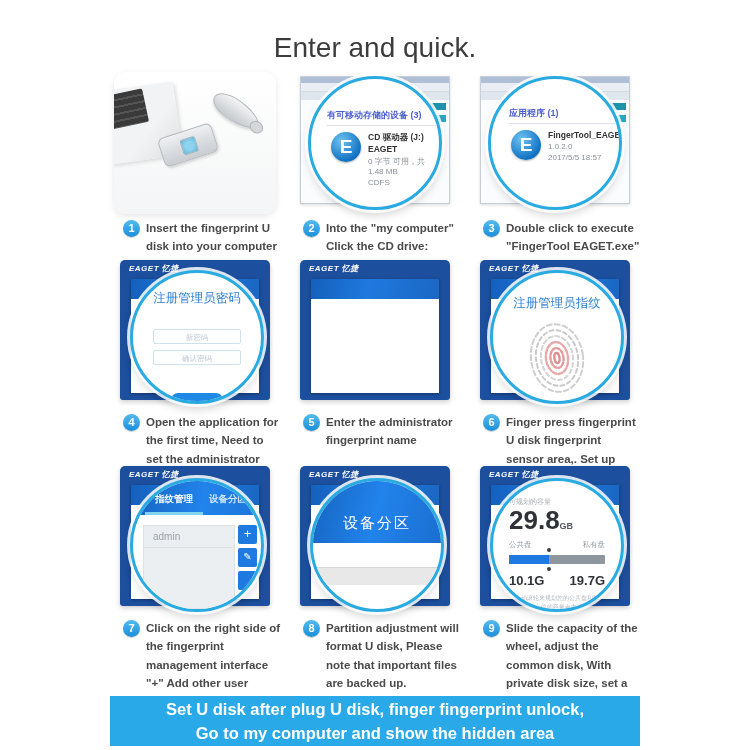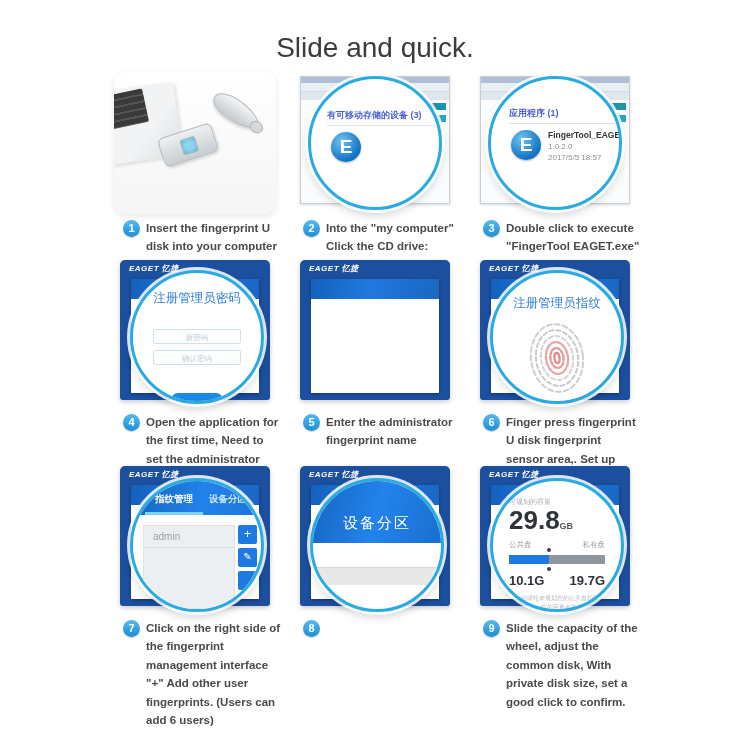--- a/index.html
+++ b/index.html
@@ -119,21 +119,21 @@
             border-radius:40% 60% 60% 40% / 50%; transform:rotate(34deg);
             box-shadow:1px 2px 3px rgba(0,0,0,.15); }
   .cap-shape:after { content:""; position:absolute; right:-8px; top:6px; width:12px; height:10px;
             background:#d4d8db; border-radius:50%; border:1px solid #b2b6ba; }
 </style>
 </head>
 <body>
 
 <div class="page">
 
-  <div class="subtitle">Slide and quick.</div>
+  <div class="subtitle">Enter and quick.</div>
 
   <div class="grid">
 
     <div class="cell row1">
       <div class="shot">
         <div class="photo">
           <div class="laptop">
               <div class="keys"></div>
             </div>
           <div class="usb">
@@ -156,20 +156,25 @@
             <div class="bar3"></div>
           <div class="teal1"></div>
           <div class="teal2"></div>
         </div>
         <div class="lens c23">
           <div style="padding:30px 0 0 16px;">
             <div class="sec-title">有可移动存储的设备 (3)</div>
             <div class="hr"></div>
             <div style="display:flex; gap:7px; padding-left:4px;">
               <div class="elogo">E</div>
+              <div>
+                <div class="fileline1">CD 驱动器 (J:) EAGET</div>
+                <div class="fileline2">0 字节 可用，共 1.48 MB</div>
+                <div class="fileline2">CDFS</div>
+              </div>
             </div>
           </div>
         </div>
       </div>
       <div class="cap">
         <span class="num">2</span>
         <p>Into the "my computer" Click the CD drive: EAGET</p>
       </div>
     </div>
 
@@ -312,20 +317,21 @@
         </div>
         <div class="lens c79">
           <div class="bigband">
             <span>设备分区</span>
           </div>
           <div class="graybar"></div>
         </div>
       </div>
       <div class="cap">
         <span class="num">8</span>
+        <p>Partition adjustment will format U disk, Please note that important files are backed up.</p>
       </div>
     </div>
 
     <div class="cell row3">
       <div class="shot">
         <div class="appwin">
           <div class="brand">EAGET 忆捷</div>
           <div class="panel">
               <div class="band"></div>
             </div>
@@ -354,14 +360,18 @@
         </div>
       </div>
       <div class="cap">
         <span class="num">9</span>
         <p>Slide the capacity of the wheel, adjust the common disk, With private disk size, set a good click to confirm.</p>
       </div>
     </div>
 
   </div>
 
+  <div class="banner">
+    <div style="padding-top:1px;">Set U disk after plug U disk, finger fingerprint unlock,</div>
+    <div>Go to my computer and show the hidden area</div>
+  </div>
 
 </div>
 
 </body></html>

